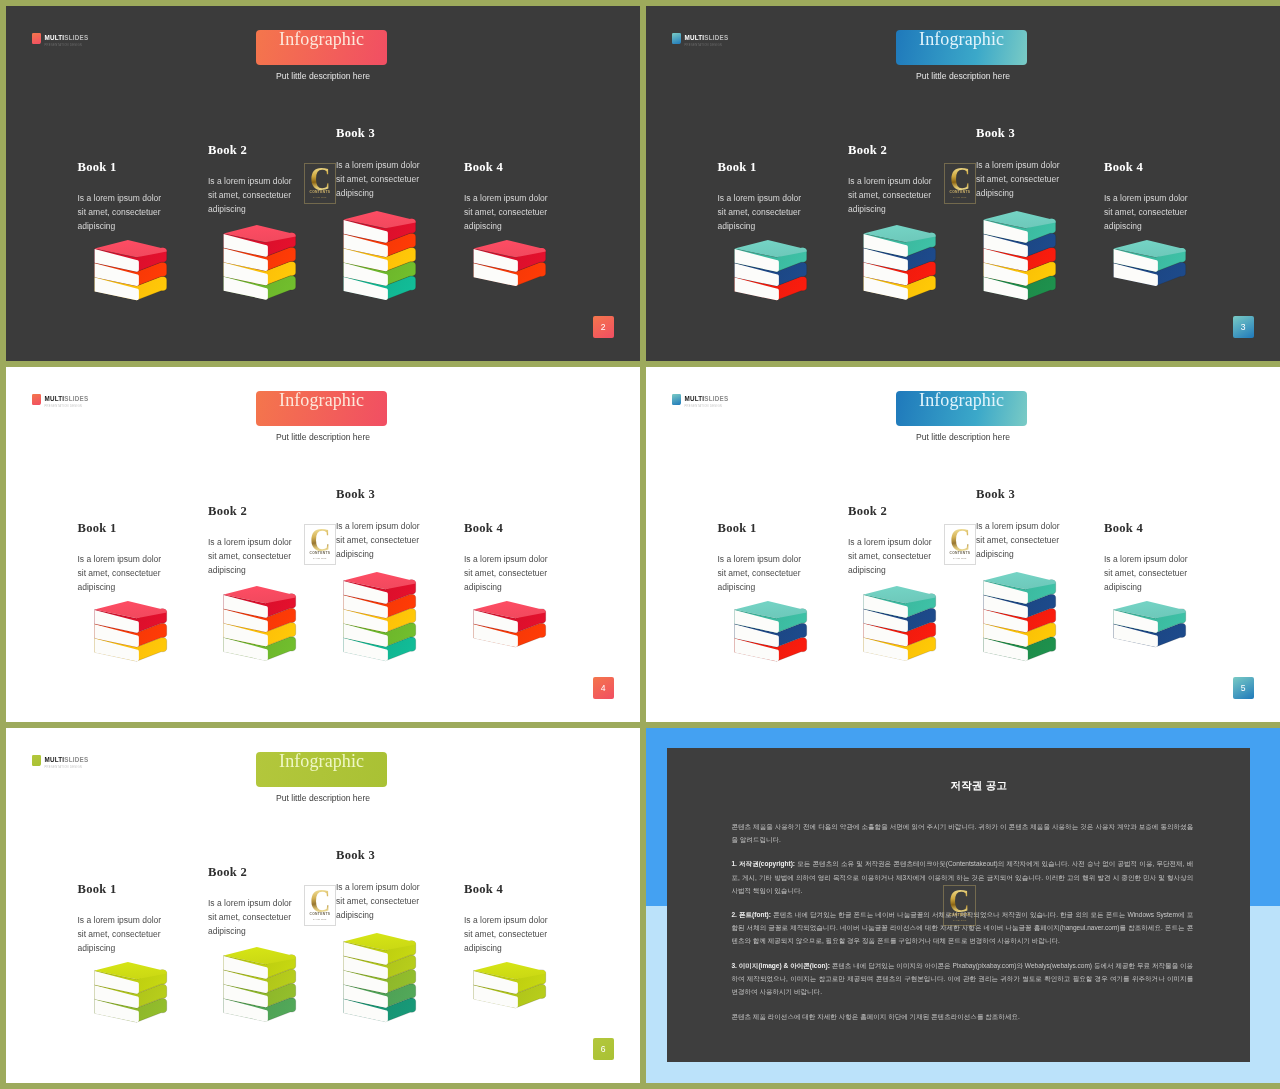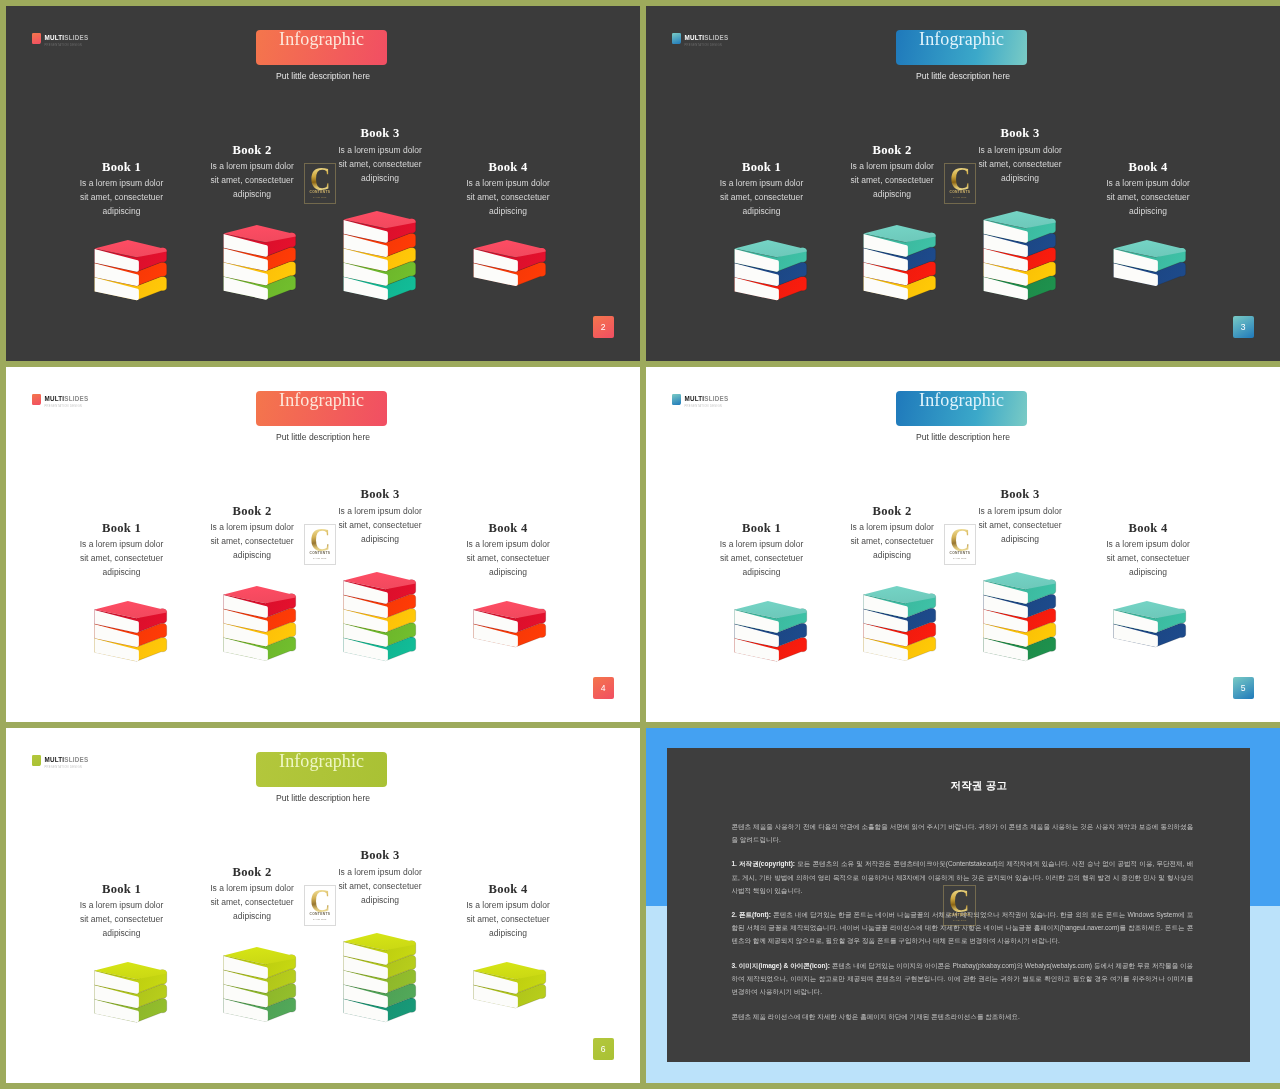--- a/index.html
+++ b/index.html
@@ -17,23 +17,23 @@
   .dark .logo-sub{color:#6e6e6e;}
   .light .logo-sub{color:#c2c2c2;}
 
   
   .badge{position:absolute;left:250.2px;top:24px;width:130.8px;height:35.4px;border-radius:4px;display:flex;justify-content:center;}
   .badge span{font-family:"Liberation Serif",serif;font-size:18px;color:#fdf1ea;letter-spacing:.1px;line-height:1;}
   .subtitle{position:absolute;left:0;right:0;text-align:center;top:64.5px;font-size:8.6px;white-space:nowrap;}
 
   
   .cols{position:absolute;left:0;top:0;width:634px;height:355px;}
-  .col{position:absolute;text-align:center;width:88px;}
+  .col{position:absolute;width:88px;}
   .col .h{font-family:"Liberation Serif",serif;font-weight:bold;font-size:12.6px;letter-spacing:.25px;line-height:1;}
-  .col .p{font-size:8.5px;line-height:14px;margin-top:3px;}
+  .col .p{font-size:8.5px;line-height:14px;margin-top:18px;}
   .dark .col .h{color:#ffffff;}
   .dark .col .p{color:#d8d8d8;}
   .light .col .h{color:#2f2f2f;}
   .light .col .p{color:#4b4b4b;}
   .dark .subtitle{color:#e6e6e6;}
   .light .subtitle{color:#3c3c3c;}
   .dark .logo-text .s1{color:#ffffff;}
   .dark .logo-text .s2{color:#b9b9b9;}
   .light .logo-text .s1{color:#1a1a1a;}
   .light .logo-text .s2{color:#8a8a8a;}

